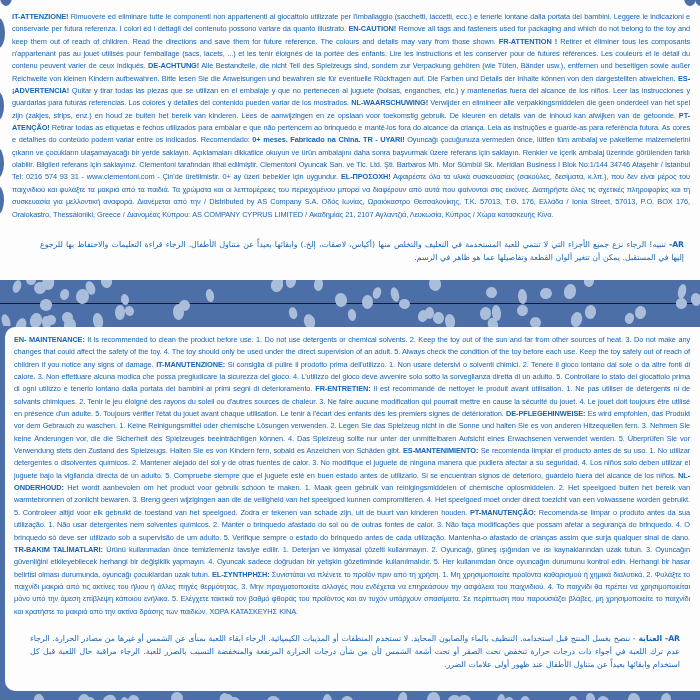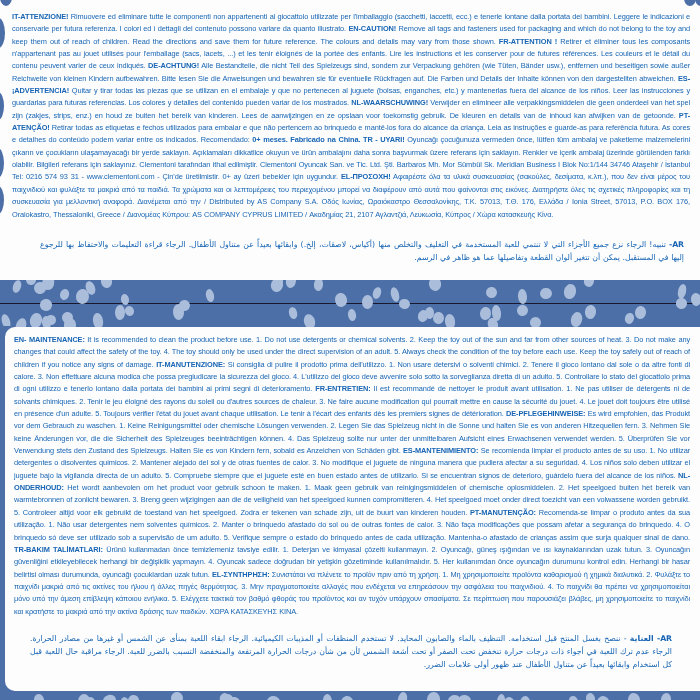--- a/index.html
+++ b/index.html
@@ -41,21 +41,21 @@
   }
   #band-bottom{
     position:absolute;left:0;top:691px;width:700px;height:9px;
     background:var(--band);overflow:hidden;
   }
   #bottom-panel{
     position:absolute;left:5px;right:0;top:327px;bottom:9px;
     background:#fdfdfd;border-radius:10px 0 0 10px;
   }
   #bottom-text{left:14px;right:10px;top:334px;}
-  #bottom-ar{left:30px;right:28px;top:632px;}
+  #bottom-ar{left:30px;right:20px;top:632px;}
   .dot{position:absolute;border-radius:50%;}
   .edge-dot{position:absolute;border-radius:50%;}
 </style>
 </head>
 <body style="--ink: #1765b4; --band: #4d6fa8; background: rgb(253, 253, 253);">
 
 <div class="txt" id="top-text"><span class="b">IT-ATTENZIONE!</span><span> Rimuovere ed eliminare tutte le componenti non appartenenti al giocattolo utilizzate per l'imballaggio (sacchetti, laccetti, ecc.) e tenerle lontane dalla portata dei bambini. Leggere le indicazioni e conservarle per futura referenza. I colori ed i dettagli del contenuto possono variare da quanto illustrato. </span><span class="b">EN-CAUTION!</span><span> Remove all tags and fasteners used for packaging and which do not belong to the toy and keep them out of reach of children. Read the directions and save them for future reference. The colours and details may vary from those shown. </span><span class="b">FR-ATTENTION !</span><span> Retirer et éliminer tous les composants n'appartenant pas au jouet utilisés pour l'emballage (sacs, lacets, ...) et les tenir éloignés de la portée des enfants. Lire les instructions et les conserver pour de futures références. Les couleurs et le détail du contenu peuvent varier de ceux indiqués. </span><span class="b">DE-ACHTUNG!</span><span> Alle Bestandteile, die nicht Teil des Spielzeugs sind, sondern zur Verpackung gehören (wie Tüten, Bänder usw.), entfernen und beseitigen sowie außer Reichweite von kleinen Kindern aufbewahren. Bitte lesen Sie die Anweisungen und bewahren sie für eventuelle Rückfragen auf. Die Farben und Details der Inhalte können von den dargestellten abweichen. </span><span class="b">ES-¡ADVERTENCIA!</span><span> Quitar y tirar todas las piezas que se utilizan en el embalaje y que no pertenecen al juguete (bolsas, enganches, etc.) y mantenerlas fuera del alcance de los niños. Leer las instrucciones y guardarlas para futuras referencias. Los colores y detalles del contenido pueden variar de los mostrados. </span><span class="b">NL-WAARSCHUWING!</span><span> Verwijder en elimineer alle verpakkingsmiddelen die geen onderdeel van het spel zijn (zakjes, strips, enz.) en houd ze buiten het bereik van kinderen. Lees de aanwijzingen en ze opslaan voor toekomstig gebruik. De kleuren en details van de inhoud kan afwijken van de getoonde. </span><span class="b">PT-ATENÇÃO!</span><span> Retirar todas as etiquetas e fechos utilizados para embalar e que não pertencem ao brinquedo e mantê-los fora do alcance da criança. Leia as instruções e guarde-as para referência futura. As cores e detalhes do conteúdo podem variar entre os indicados. Recomendado: </span><span class="b">0+ meses. Fabricado na China. TR - UYARI!</span><span> Oyuncağı çocuğunuza vermeden önce, lütfen tüm ambalaj ve paketleme malzemelerini çıkarın ve çocukların ulaşamayacağı bir yerde saklayın. Açıklamaları dikkatlice okuyun ve ürün ambalajını daha sonra başvurmak üzere referans için saklayın. Renkler ve içerik ambalaj üzerinde görülenden farklı olabilir. Bilgileri referans için saklayınız. Clementoni tarafından ithal edilmiştir. Clementoni Oyuncak San. ve Tic. Ltd. Şti. Barbaros Mh. Mor Sümbül Sk. Meridian Business I Blok No:1/144 34746 Ataşehir / İstanbul Tel: 0216 574 93 31 - www.clementoni.com - Çin'de üretilmistir. 0+ ay üzeri bebekler için uygundur. </span><span class="b">EL-ΠΡΟΣΟΧΗ!</span><span> Αφαιρέστε όλα τα υλικά συσκευασίας (σακούλες, δεσίματα, κ.λπ.), που δεν είναι μέρος του παιχνιδιού και φυλάξτε τα μακριά από τα παιδιά. Τα χρώματα και οι λεπτομέρειες του περιεχομένου μπορεί να διαφέρουν από αυτά που φαίνονται στις εικόνες. Διατηρήστε όλες τις σχετικές πληροφορίες και τη συσκευασία για μελλοντική αναφορά. Διανέμεται από την / Distributed by AS Company S.A. Οδός Ιωνίας, Ωραιόκαστρο Θεσσαλονίκης, Τ.Κ. 57013, Τ.Θ. 176, Ελλάδα / Ionia Street, 57013, P.O. BOX 176, Oraiokastro, Thessaloniki, Greece / Διανομέας Κύπρου: AS COMPANY CYPRUS LIMITED / Ακαδημίας 21, 2107 Αγλαντζιά, Λευκωσία, Κύπρος / Χώρα κατασκευής Κίνα.</span></div>
 
 <div class="txt ar" id="top-ar"><span class="b">AR-</span><span> تنبيه! الرجاء نزع جميع الأجزاء التي لا تنتمي للعبة المستخدمة في التغليف والتخلص منها (أكياس، لاصقات، إلخ.) وابقائها بعيداً عن متناول الأطفال. الرجاء قراءة التعليمات والاحتفاظ بها للرجوع إليها في المستقبل. يمكن أن تتغير ألوان القطعة وتفاصيلها عما هو ظاهر في الرسم.</span></div>
 

